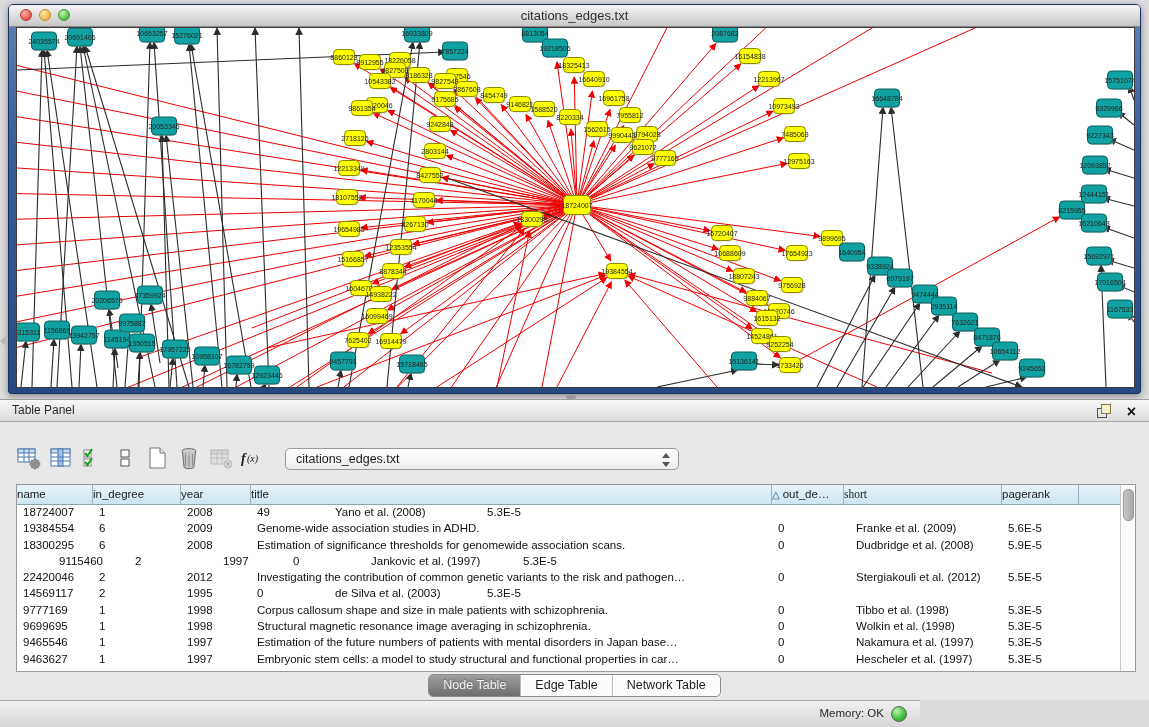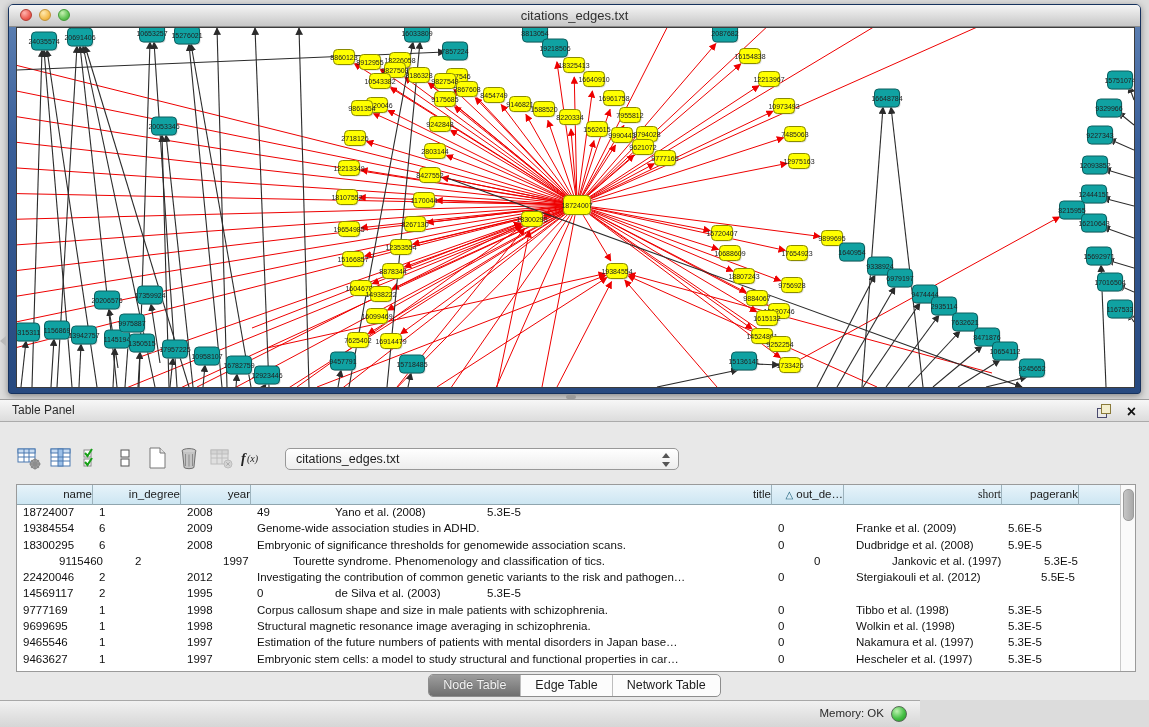--- a/index.html
+++ b/index.html
@@ -41,21 +41,21 @@
     border:1px solid #989898;border-radius:5px;background:linear-gradient(#ffffff,#ededed);
     font-size:12.5px;color:#1c1c1c;line-height:20px;padding-left:10px}
   #combo .arrows{position:absolute;right:8px;top:3px;width:8px;height:16px}
   #combo .arrows .up{position:absolute;top:1px;left:0;width:0;height:0;
     border-left:4px solid transparent;border-right:4px solid transparent;border-bottom:5px solid #555}
   #combo .arrows .dn{position:absolute;bottom:1px;left:0;width:0;height:0;
     border-left:4px solid transparent;border-right:4px solid transparent;border-top:5px solid #555}
   #tablebox{position:absolute;left:16px;top:62px;width:1120px;height:188px;background:#fff;
     border:1px solid #9a9a9a;box-sizing:border-box;overflow:hidden}
   #thead{display:flex;height:20px}
-  .hcell{box-sizing:border-box;height:20px;line-height:19px;text-align:right;font-size:11.5px;color:#1b1b1b;
+  .hcell{box-sizing:border-box;height:20px;line-height:19px;text-align:left;font-size:11.5px;color:#1b1b1b;
     background:linear-gradient(#e7f3fa,#cde6f2);border-right:1px solid #9db3bd;border-bottom:1px solid #8fa5ae;
     overflow:hidden;white-space:nowrap}
   .hcell .sort{font-size:10px;color:#1b5e77;margin-right:3px}
   .trow{display:flex;height:16.3px;font-size:11.5px;color:#101010}
   .tcell{box-sizing:border-box;padding:1px 4px 0 6px;overflow:hidden;white-space:nowrap}
   .tcell.short{padding-left:12px}
   #vscroll{position:absolute;right:0;top:0;width:14px;bottom:0;background:#fafafa;border-left:1px solid #c9c9c9}
   #vthumb{position:absolute;left:2px;top:4px;width:9px;height:30px;border-radius:5px;
     background:linear-gradient(90deg,#c6c6c6,#a9a9a9);border:1px solid #9b9b9b}
   
@@ -874,42 +874,41 @@
             <div class="tcell" style="width: 70px;">2009</div>
             <div class="tcell" style="width: 521px;">Genome-wide association studies in ADHD.</div>
             <div class="tcell" style="width: 72px;">0</div>
             <div class="tcell short" style="width: 158px;">Franke et al. (2009)</div>
             <div class="tcell" style="width: 77px;">5.6E-5</div>
           </div>
           <div class="trow">
             <div class="tcell" style="width: 76px;">18300295</div>
             <div class="tcell" style="width: 88px;">6</div>
             <div class="tcell" style="width: 70px;">2008</div>
-            <div class="tcell" style="width: 521px;">Embryonic of significance thresholds for genomewide association scans.</div>
+            <div class="tcell" style="width: 521px;">Estimation of significance thresholds for genomewide association scans.</div>
             <div class="tcell" style="width: 72px;">0</div>
             <div class="tcell short" style="width: 158px;">Dudbridge et al. (2008)</div>
             <div class="tcell" style="width: 77px;">5.9E-5</div>
           </div>
           <div class="trow">
             <div class="tcell" style="width: 76px; margin-left: 36px;">9115460</div>
             <div class="tcell" style="width: 88px;">2</div>
             <div class="tcell" style="width: 70px;">1997</div>
-            <div class="tcell" style="width: 521px;">Tourette syndrome. Phenomenology and classification of tics.</div>
             <div class="tcell" style="width: 72px;">0</div>
             <div class="tcell short" style="width: 158px;">Jankovic et al. (1997)</div>
             <div class="tcell" style="width: 77px;">5.3E-5</div>
           </div>
           <div class="trow">
             <div class="tcell" style="width: 76px;">22420046</div>
             <div class="tcell" style="width: 88px;">2</div>
             <div class="tcell" style="width: 70px;">2012</div>
             <div class="tcell" style="width: 521px;">Investigating the contribution of common genetic variants to the risk and pathogen…</div>
             <div class="tcell" style="width: 72px;">0</div>
             <div class="tcell short" style="width: 158px;">Stergiakouli et al. (2012)</div>
-            <div class="tcell" style="width: 77px; text-align: right;">5.5E-5</div>
+            <div class="tcell" style="width: 77px;">5.5E-5</div>
           </div>
           <div class="trow">
             <div class="tcell" style="width: 76px;">14569117</div>
             <div class="tcell" style="width: 88px;">2</div>
             <div class="tcell" style="width: 70px;">1995</div>
             <div class="tcell" style="width: 72px;">0</div>
             <div class="tcell short" style="width: 158px;">de Silva et al. (2003)</div>
             <div class="tcell" style="width: 77px;">5.3E-5</div>
           </div>
           <div class="trow">

